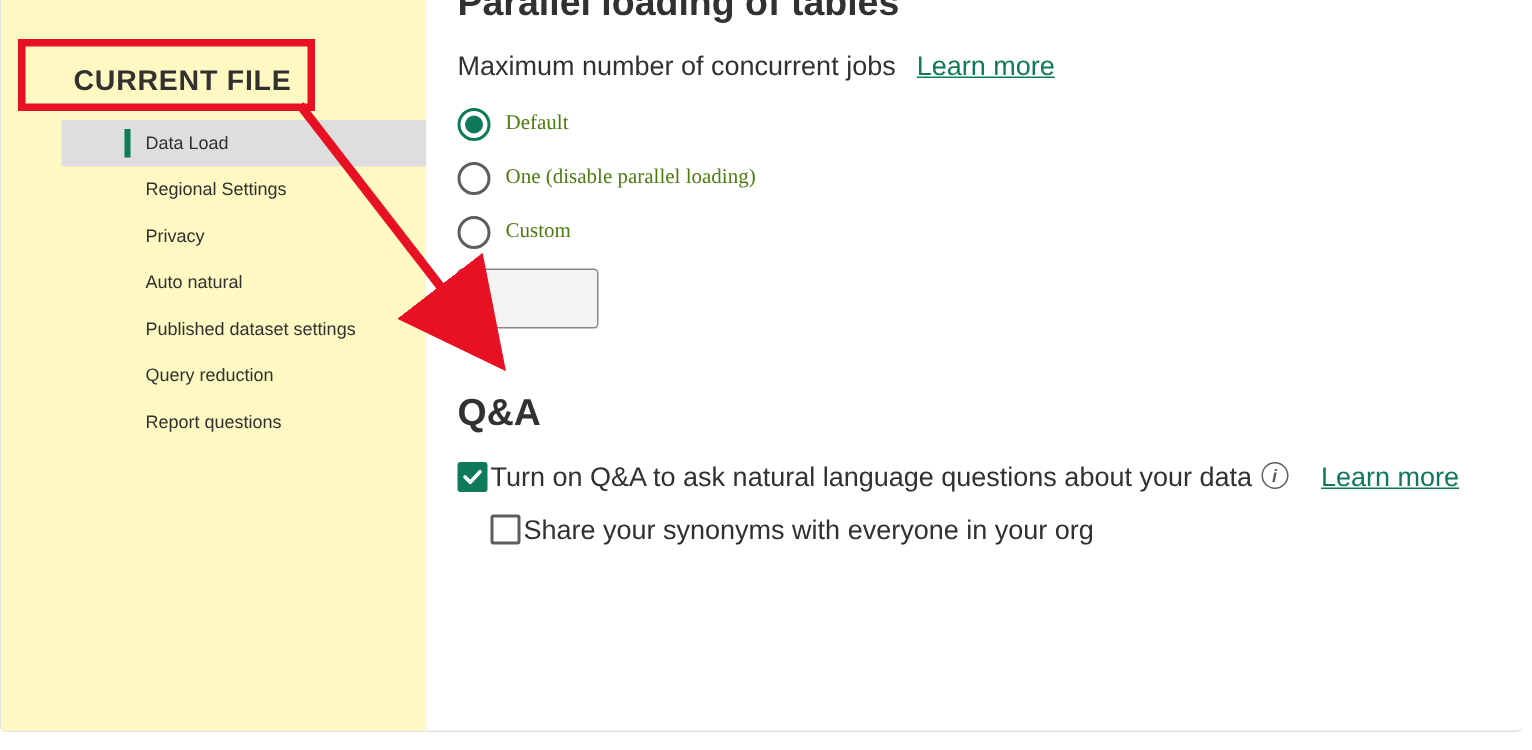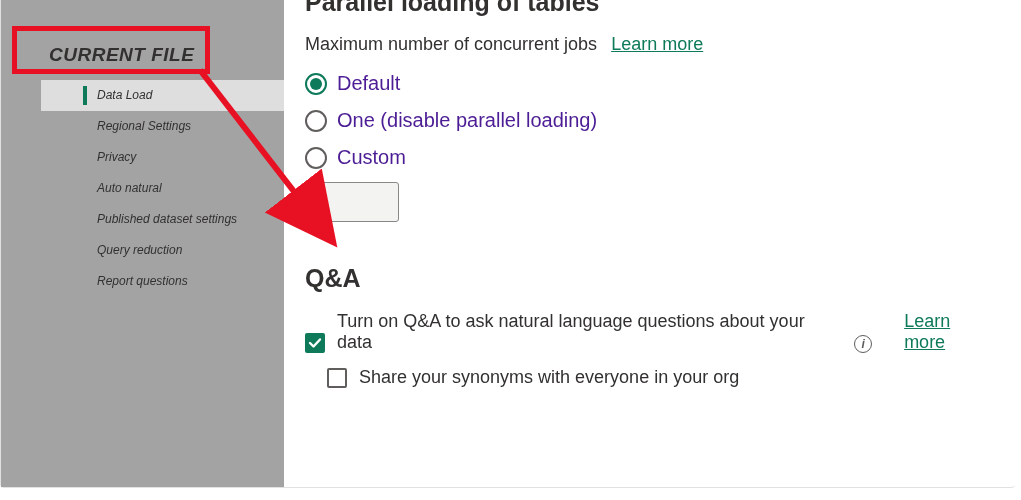--- a/index.html
+++ b/index.html
@@ -17,24 +17,23 @@
     width: 1015px;
     height: 488px;
     border: 1px solid #e1e1e1;
     border-top: none;
     border-right:none;
     border-radius: 0 0 4px 4px;
     background: #fff;
   }
   .sidebar {
     width: 284px;
-    background: #a3a3a3;
+    background: #fef9c3;
     padding: 0;
     border-right: 1px solid #fff;
-    font-style: italic;
   }
   .sidebar-section-title {
     font-size: 19px;
     font-weight: 700;
     letter-spacing: 0.5px;
     padding: 44px 0 14px 48px;
     color: #323130;
     position: relative;
   }
   .sidebar-item {
@@ -99,39 +98,39 @@
     border: 2px solid #605e5c;
     border-radius: 50%;
     display: flex; align-items: center; justify-content: center;
     cursor: pointer;
     background:#fff;
   }
   .radio.checked { border-color: #0e7a5a; }
   .radio.checked .dot {
     width: 12px; height: 12px; border-radius: 50%; background: #0e7a5a;
   }
-  .radio-label { font-size: 20px; color: #4c1d95; }
+  .radio-label { font-size: 14px; color: #4d7c0f; font-family: Liberation Serif, serif; }
   .num-input {
     margin-top: 6px;
     margin-left: 0px;
     width: 94px; height: 40px;
     border: 1px solid #8a8886;
     border-radius: 3px;
     background: #f3f3f1;
   }
   .section-h {
     font-size: 25px;
     font-weight: 700;
     color: #323130;
     margin-top: 42px;
   }
   .check-row {
     display: flex;
-    align-items: flex-end;
-    gap: 12px;
+    align-items: flex-start;
+    gap: 2px;
     margin-top: 18px;
   }
   .check {
     width: 20px; height: 20px;
     border: 2px solid #605e5c;
     border-radius: 2px;
     display:flex; align-items:center; justify-content:center;
     cursor:pointer;
     background:#fff;
     flex-shrink:0;

